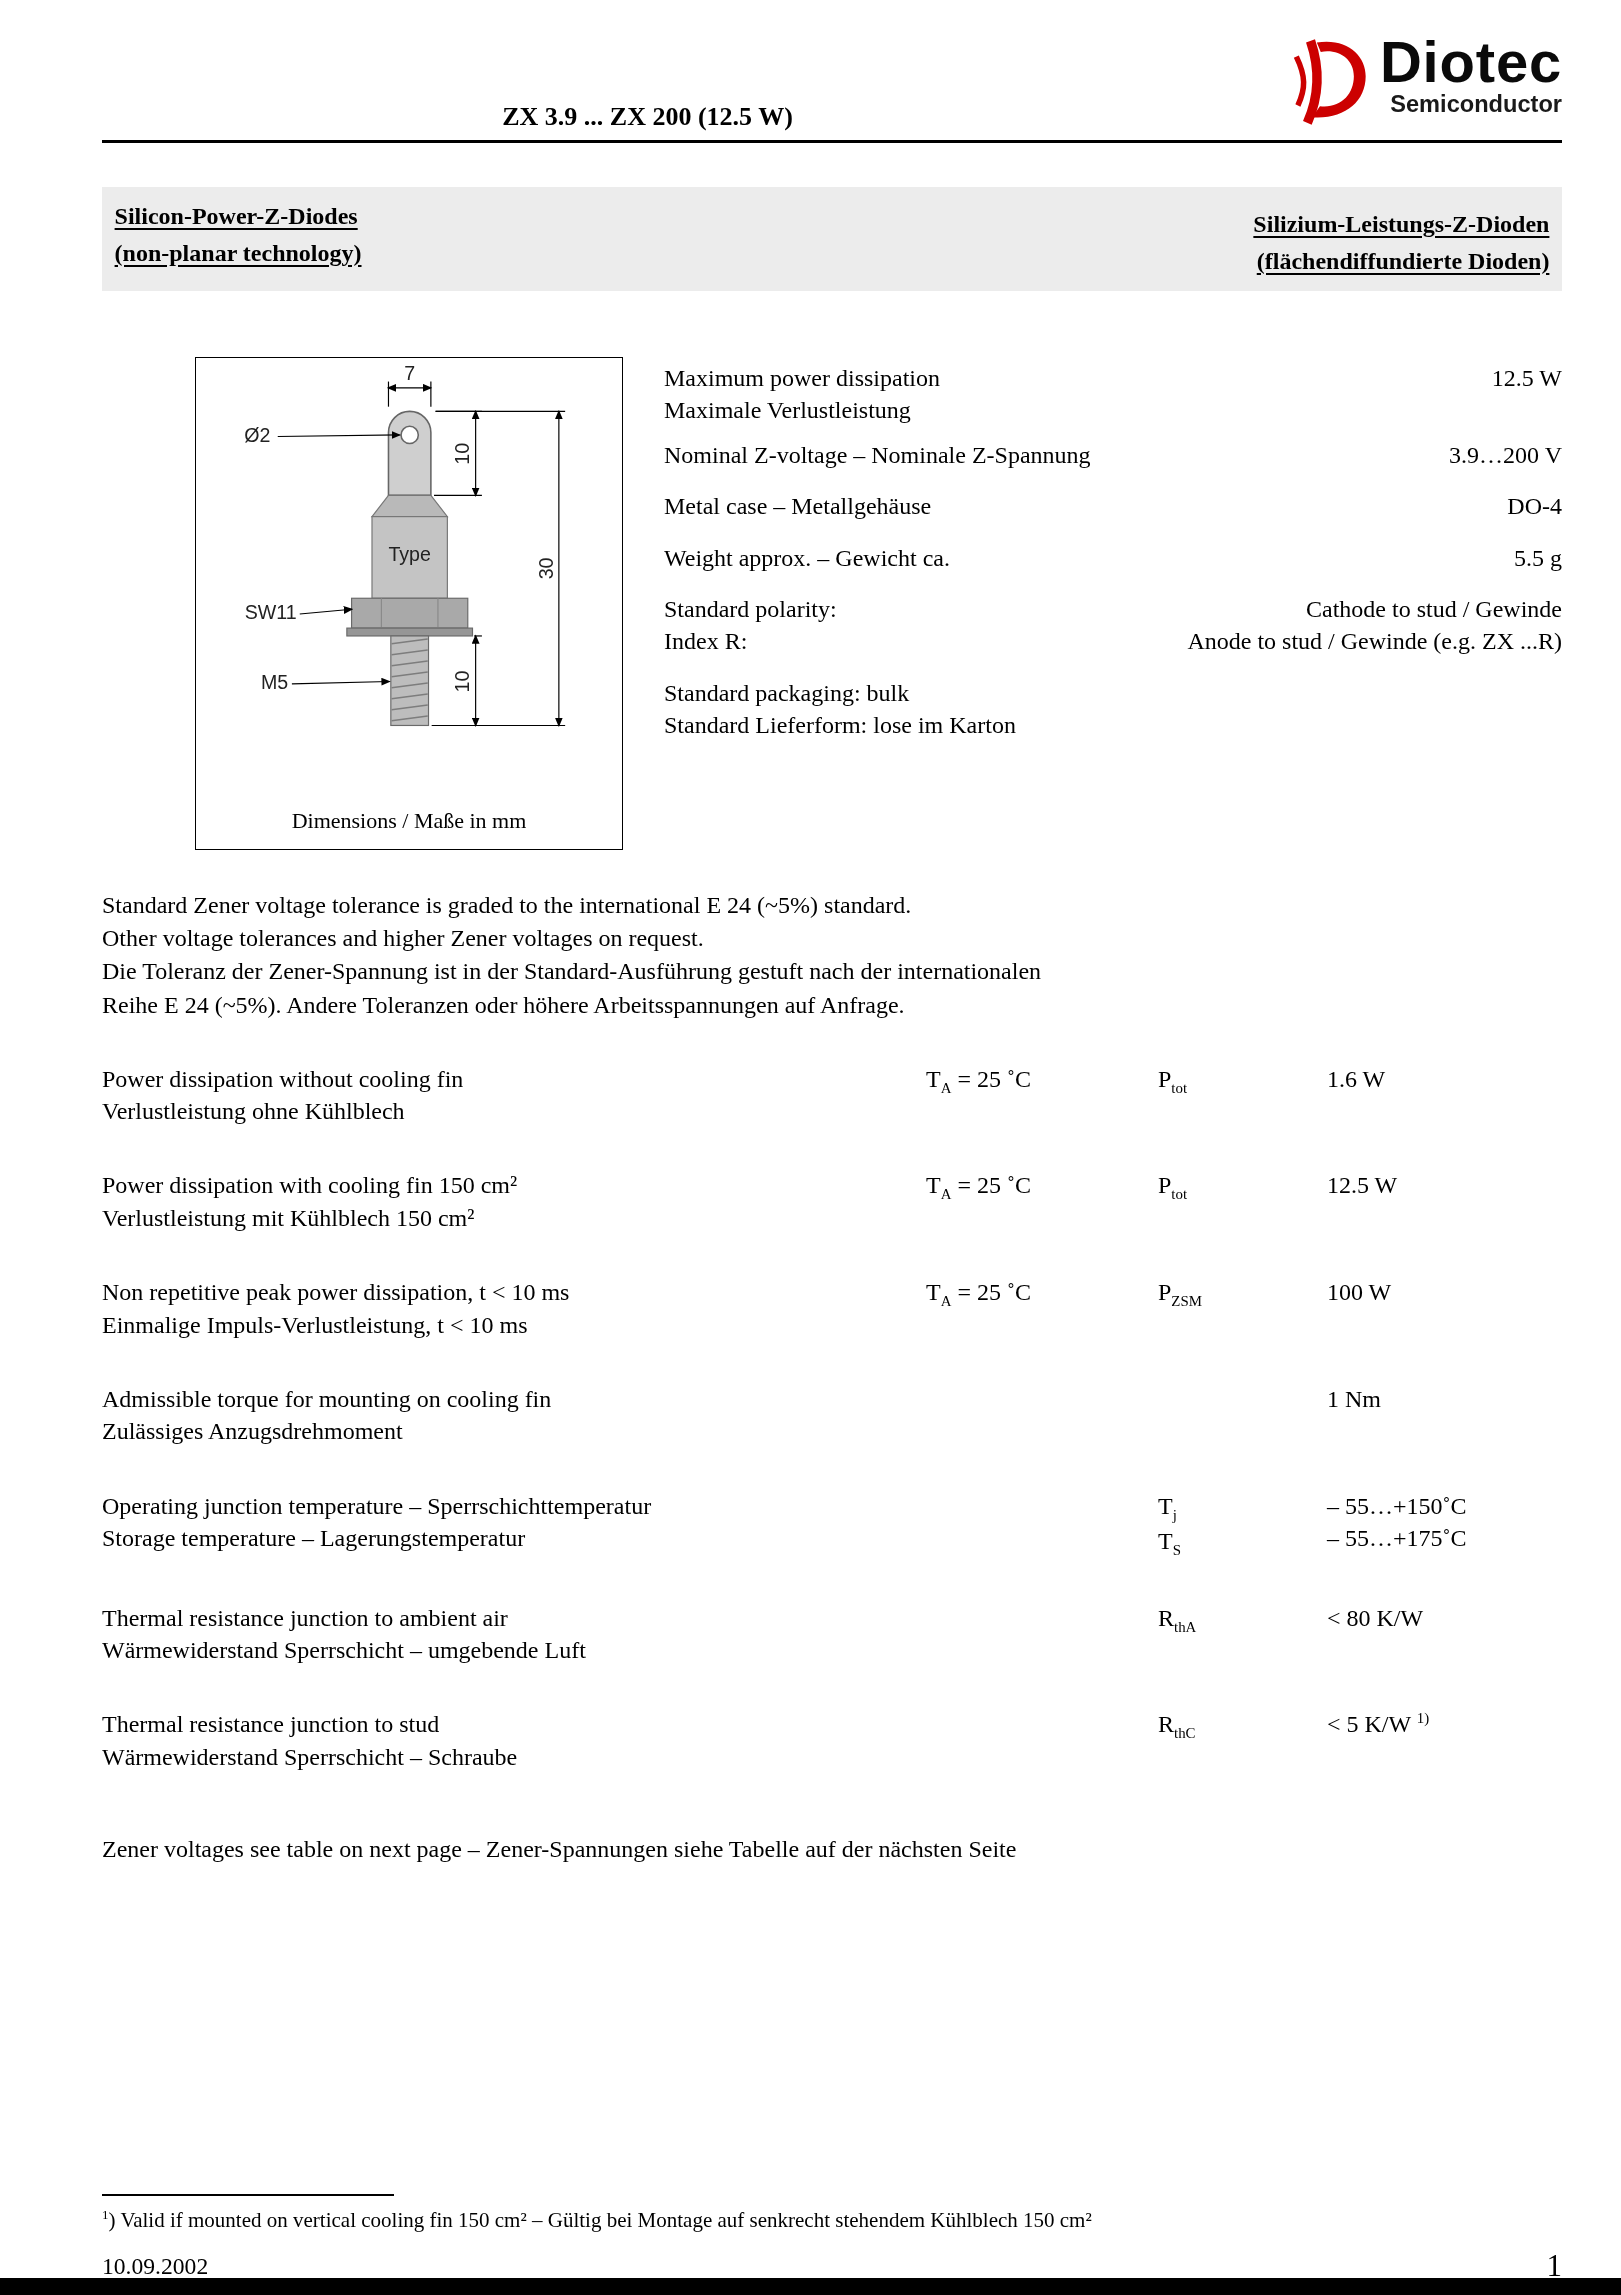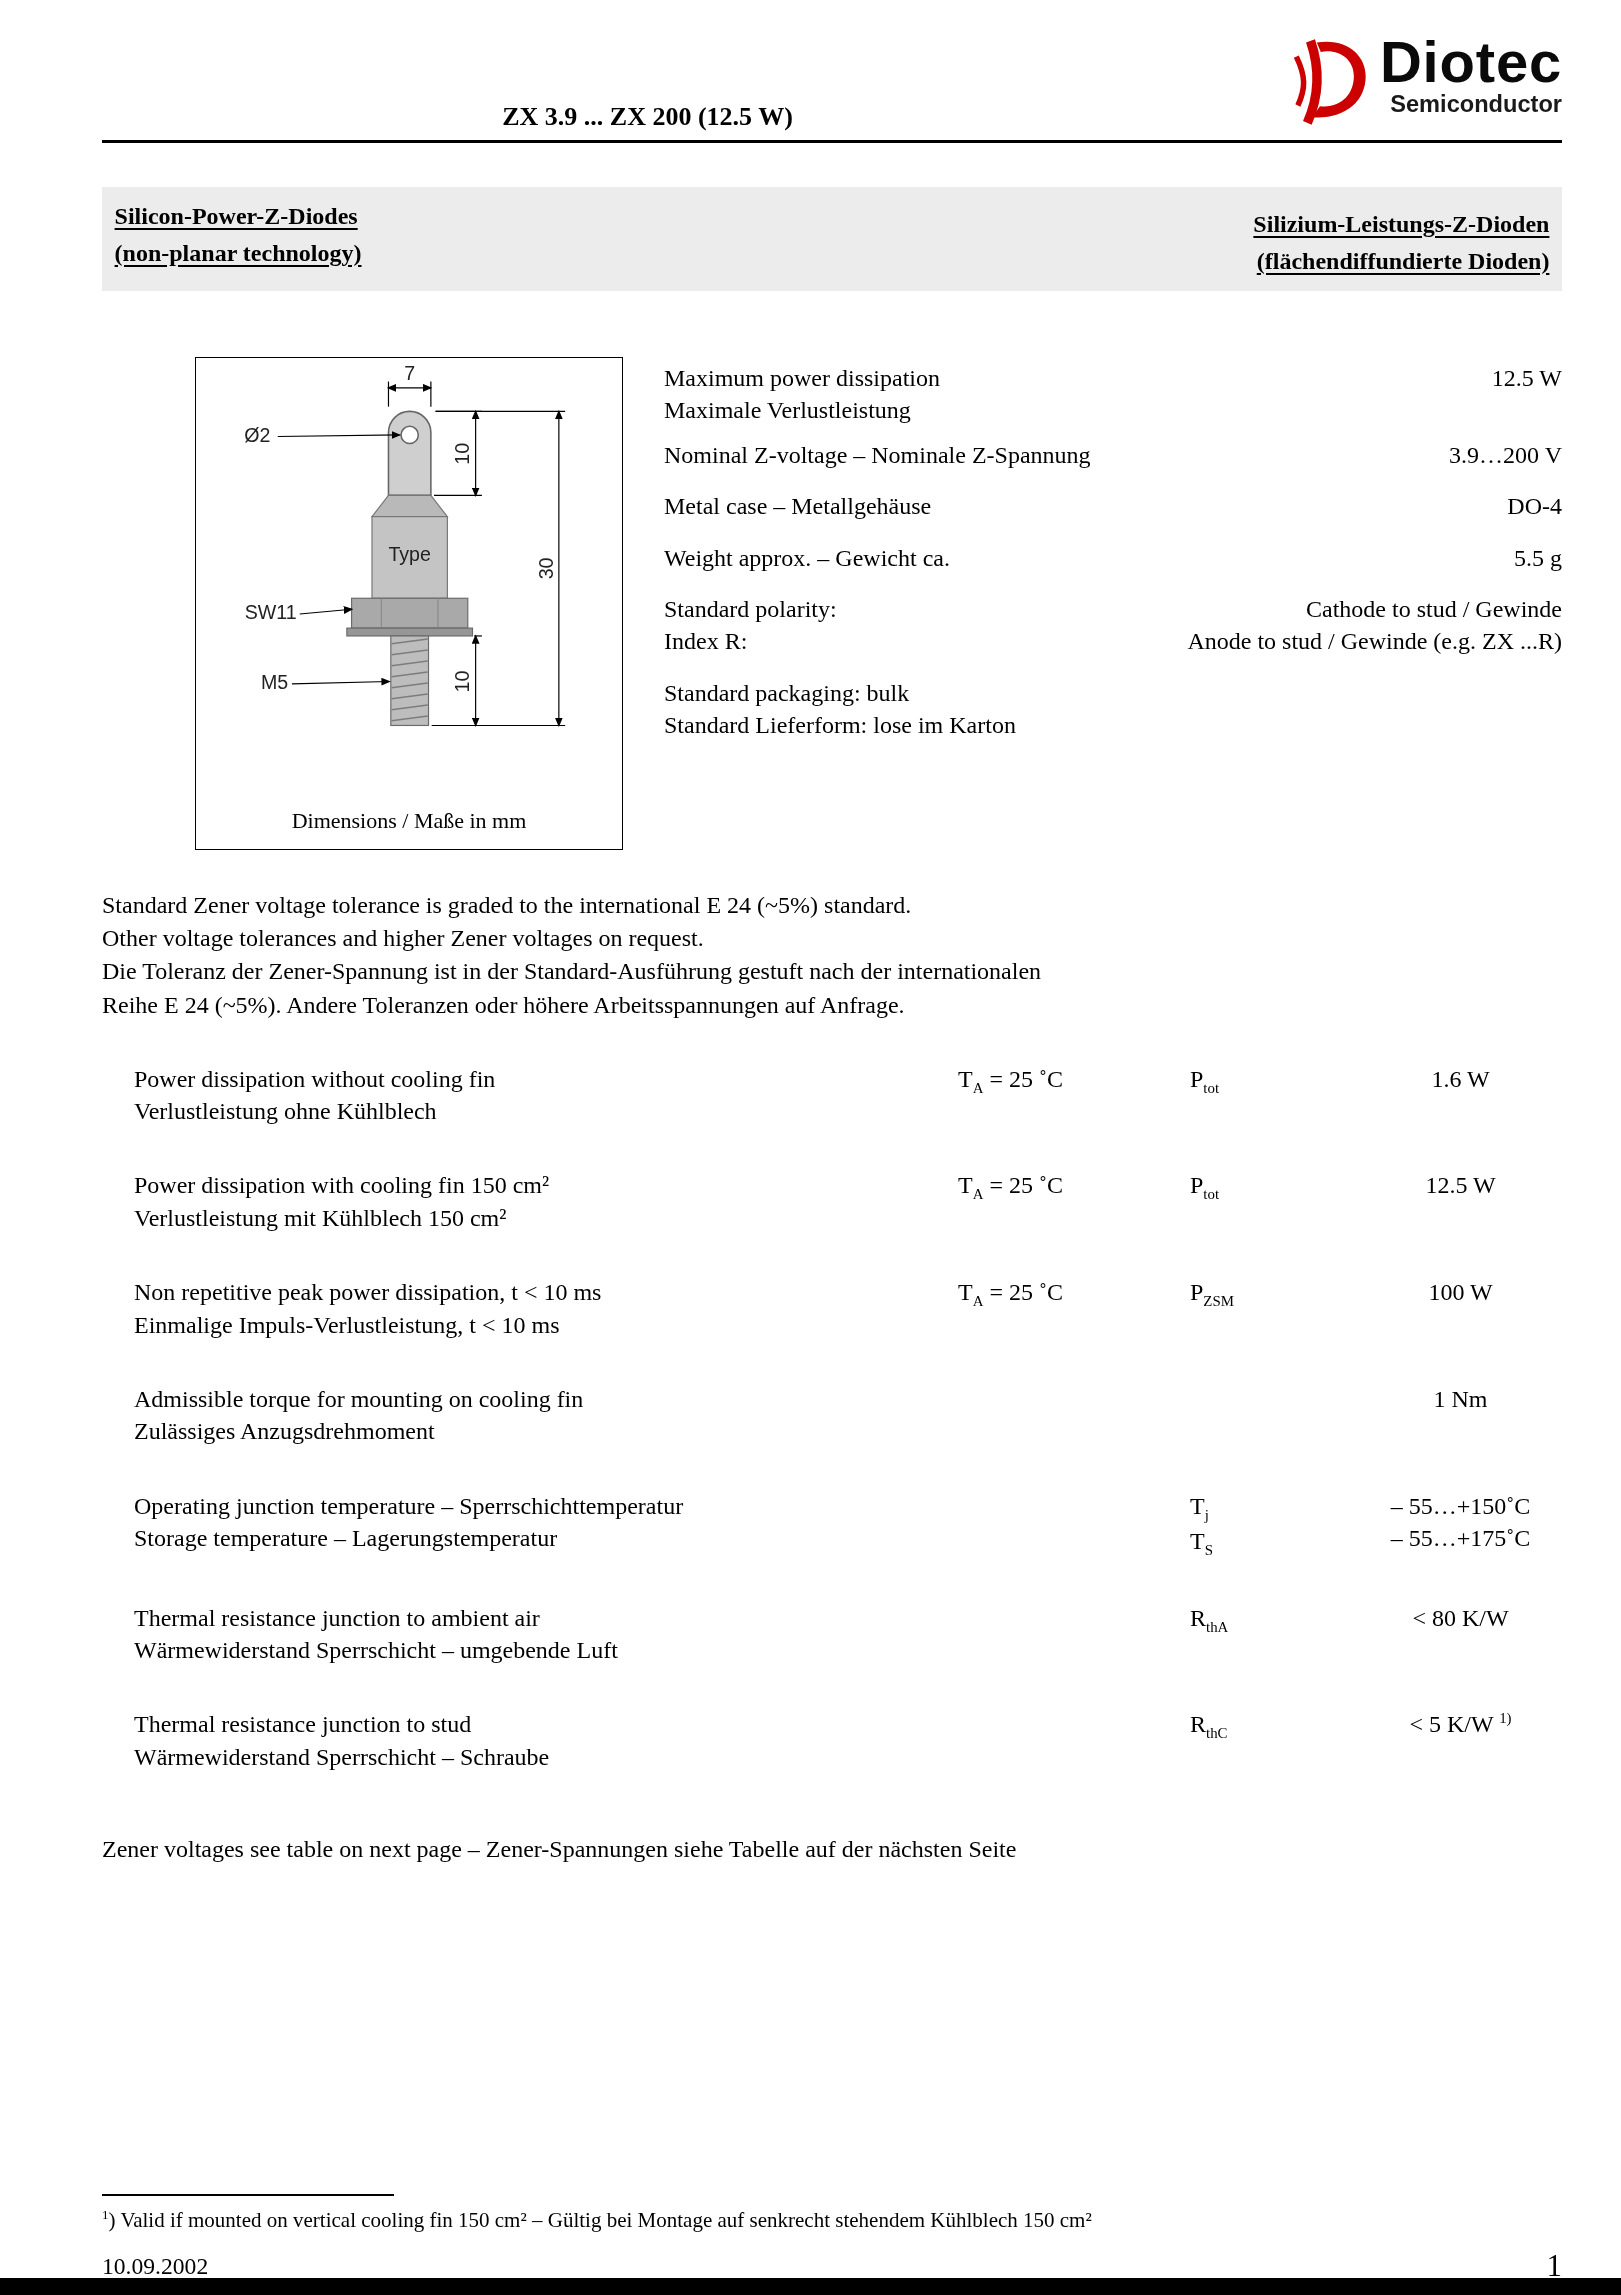--- a/index.html
+++ b/index.html
@@ -36,23 +36,23 @@
   .spec-row{display:flex;justify-content:space-between;line-height:1.35;}
   .spec-label{}
   .spec-value{text-align:right;white-space:nowrap;}
   .gap-lg{margin-bottom:12px;}
   .gap-md{margin-bottom:19px;}
   .gap-0{margin-bottom:0;}
   
   .intro{margin-top:39px;line-height:1.38;}
   
   .ratings-head{margin-top:85px;display:flex;justify-content:space-between;font-weight:bold;font-size:25px;border-bottom:4.7px solid #000;padding-bottom:7.9px;}
-  .rt-rows{margin-top:41px;margin-left:32px;}
+  .rt-rows{margin-top:41px;}
   .rt-row{display:grid;grid-template-columns:824px 232px 169px 1fr;line-height:1.35;margin-bottom:42px;}
-  .rt-val{text-align:center;white-space:nowrap;}
+  .rt-val{text-align:left;white-space:nowrap;}
   sub{font-size:0.62em;}
   sup{font-size:0.62em;}
   .zener-note{margin-top:20.4px;}
   
   .spacer{flex:1;}
   .foot-rule{width:292px;border-top:2.4px solid #000;}
   .footnote{font-size:21px;margin-top:11px;line-height:1.3;}
   .footer{display:flex;justify-content:space-between;align-items:center;margin-top:14px;margin-bottom:11px;}
   .footer-date{font-size:23.6px;}
   .footer-page{font-size:31px;}

